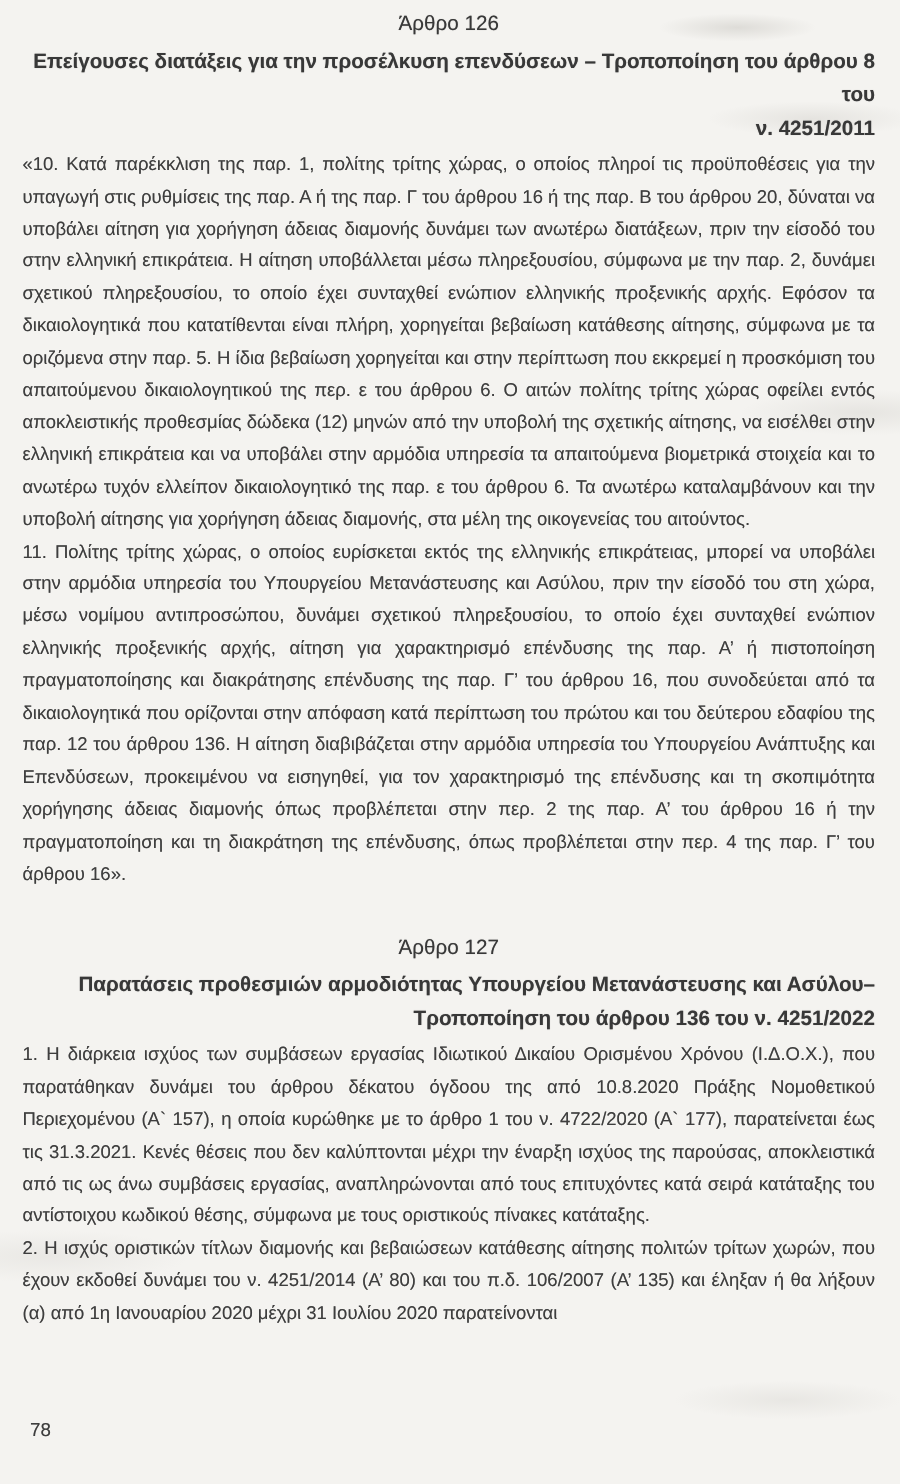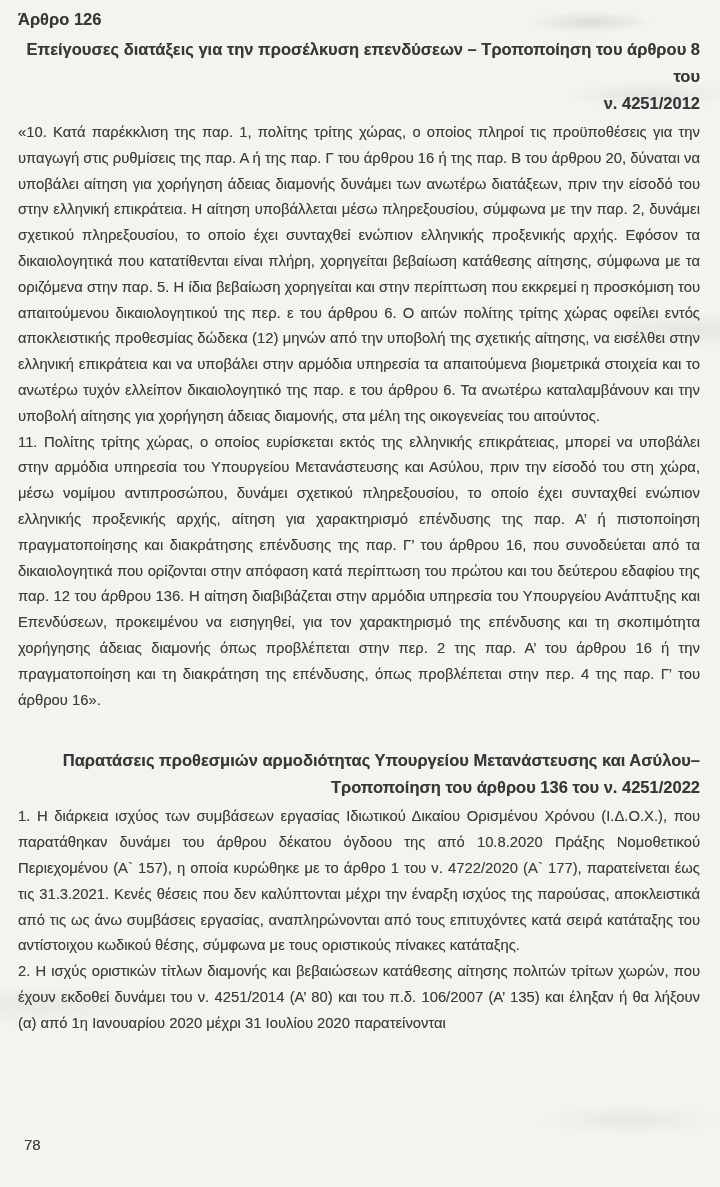--- a/index.html
+++ b/index.html
@@ -23,22 +23,22 @@
     
     background:
       radial-gradient(ellipse 90px 16px at 590px 22px, rgba(170,167,160,0.30), rgba(170,167,160,0) 70%),
       radial-gradient(ellipse 120px 20px at 650px 95px, rgba(175,172,165,0.22), rgba(175,172,165,0) 70%),
       radial-gradient(ellipse 140px 26px at 690px 330px, rgba(175,172,165,0.20), rgba(175,172,165,0) 70%),
       radial-gradient(ellipse 160px 30px at 40px 1005px, rgba(178,175,168,0.16), rgba(178,175,168,0) 70%),
       radial-gradient(ellipse 130px 22px at 630px 1120px, rgba(178,175,168,0.18), rgba(178,175,168,0) 70%),
       #f4f3f0;
   }
   .art-heading {
-    text-align: left;
-    font-weight: bold;
+    text-align: center;
+    font-weight: normal;
     font-size: 16.5px;
     line-height: 22px;
     margin: 0 0 6px 0;
     color: #383838;
     text-shadow: 0 0 0.6px rgba(70,70,70,0.55);
   }
   .art-title {
     text-align: right;
     font-weight: bold;
     font-size: 16.5px;
@@ -70,27 +70,28 @@
 </style>
 </head>
 <body>
 
 <div class="page">
 
   <section class="article">
     <div class="art-heading">Άρθρο 126</div>
     <div class="art-title">
       <div>Επείγουσες διατάξεις για την προσέλκυση επενδύσεων – Τροποποίηση του άρθρου 8 του</div>
-      <div>ν. 4251/2012</div>
+      <div>ν. 4251/2011</div>
     </div>
     <p class="para">«10. Κατά παρέκκλιση της παρ. 1, πολίτης τρίτης χώρας, ο οποίος πληροί τις προϋποθέσεις για την υπαγωγή στις ρυθμίσεις της παρ. Α ή της παρ. Γ του άρθρου 16 ή της παρ. Β του άρθρου 20, δύναται να υποβάλει αίτηση για χορήγηση άδειας διαμονής δυνάμει των ανωτέρω διατάξεων, πριν την είσοδό του στην ελληνική επικράτεια. Η αίτηση υποβάλλεται μέσω πληρεξουσίου, σύμφωνα με την παρ. 2, δυνάμει σχετικού πληρεξουσίου, το οποίο έχει συνταχθεί ενώπιον ελληνικής προξενικής αρχής. Εφόσον τα δικαιολογητικά που κατατίθενται είναι πλήρη, χορηγείται βεβαίωση κατάθεσης αίτησης, σύμφωνα με τα οριζόμενα στην παρ. 5. Η ίδια βεβαίωση χορηγείται και στην περίπτωση που εκκρεμεί η προσκόμιση του απαιτούμενου δικαιολογητικού της περ. ε του άρθρου 6. Ο αιτών πολίτης τρίτης χώρας οφείλει εντός αποκλειστικής προθεσμίας δώδεκα (12) μηνών από την υποβολή της σχετικής αίτησης, να εισέλθει στην ελληνική επικράτεια και να υποβάλει στην αρμόδια υπηρεσία τα απαιτούμενα βιομετρικά στοιχεία και το ανωτέρω τυχόν ελλείπον δικαιολογητικό της παρ. ε του άρθρου 6. Τα ανωτέρω καταλαμβάνουν και την υποβολή αίτησης για χορήγηση άδειας διαμονής, στα μέλη της οικογενείας του αιτούντος.</p>
     <p class="para">11. Πολίτης τρίτης χώρας, ο οποίος ευρίσκεται εκτός της ελληνικής επικράτειας, μπορεί να υποβάλει στην αρμόδια υπηρεσία του Υπουργείου Μετανάστευσης και Ασύλου, πριν την είσοδό του στη χώρα, μέσω νομίμου αντιπροσώπου, δυνάμει σχετικού πληρεξουσίου, το οποίο έχει συνταχθεί ενώπιον ελληνικής προξενικής αρχής, αίτηση για χαρακτηρισμό επένδυσης της παρ. Α’ ή πιστοποίηση πραγματοποίησης και διακράτησης επένδυσης της παρ. Γ’ του άρθρου 16, που συνοδεύεται από τα δικαιολογητικά που ορίζονται στην απόφαση κατά περίπτωση του πρώτου και του δεύτερου εδαφίου της παρ. 12 του άρθρου 136. Η αίτηση διαβιβάζεται στην αρμόδια υπηρεσία του Υπουργείου Ανάπτυξης και Επενδύσεων, προκειμένου να εισηγηθεί, για τον χαρακτηρισμό της επένδυσης και τη σκοπιμότητα χορήγησης άδειας διαμονής όπως προβλέπεται στην περ. 2 της παρ. Α’ του άρθρου 16 ή την πραγματοποίηση και τη διακράτηση της επένδυσης, όπως προβλέπεται στην περ. 4 της παρ. Γ’ του άρθρου 16».</p>
   </section>
 
   <section class="article article-gap">
+    <div class="art-heading">Άρθρο 127</div>
     <div class="art-title">
       <div>Παρατάσεις προθεσμιών αρμοδιότητας Υπουργείου Μετανάστευσης και Ασύλου–</div>
       <div>Τροποποίηση του άρθρου 136 του ν. 4251/2022</div>
     </div>
     <p class="para">1. Η διάρκεια ισχύος των συμβάσεων εργασίας Ιδιωτικού Δικαίου Ορισμένου Χρόνου (Ι.Δ.Ο.Χ.),  που παρατάθηκαν δυνάμει  του άρθρου δέκατου όγδοου  της  από 10.8.2020 Πράξης Νομοθετικού Περιεχομένου (Α` 157), η οποία κυρώθηκε με το άρθρο 1 του ν. 4722/2020 (Α` 177), παρατείνεται έως τις 31.3.2021. Κενές θέσεις που δεν καλύπτονται μέχρι την έναρξη ισχύος της παρούσας, αποκλειστικά από τις ως άνω συμβάσεις εργασίας, αναπληρώνονται από τους επιτυχόντες κατά σειρά κατάταξης του αντίστοιχου κωδικού θέσης, σύμφωνα με τους οριστικούς πίνακες κατάταξης.</p>
     <p class="para">2. Η ισχύς οριστικών τίτλων διαμονής και βεβαιώσεων κατάθεσης αίτησης πολιτών τρίτων χωρών, που έχουν εκδοθεί δυνάμει του ν. 4251/2014 (Α’ 80) και του π.δ. 106/2007 (Α’ 135) και έληξαν ή θα λήξουν (α) από 1η Ιανουαρίου 2020 μέχρι 31 Ιουλίου 2020 παρατείνονται</p>
   </section>
 
   <div class="page-number">78</div>
 

